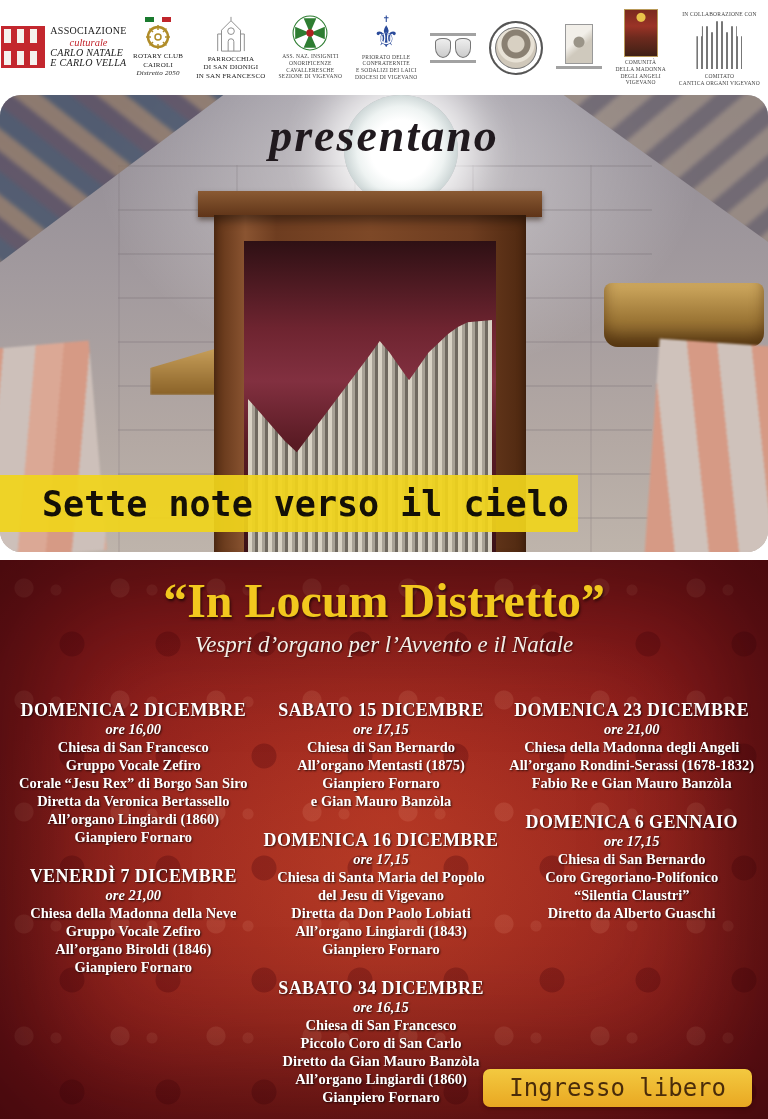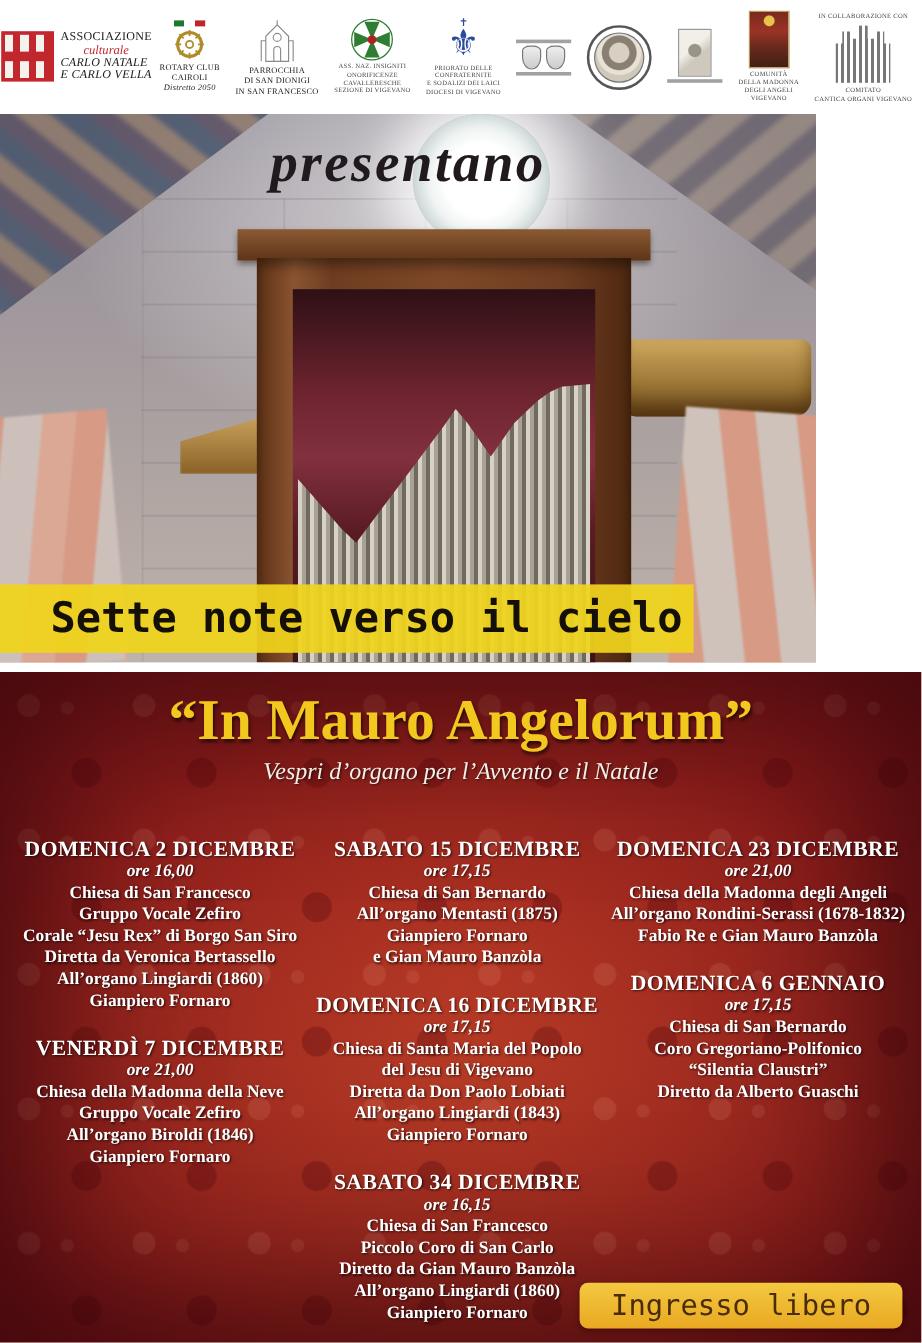--- a/index.html
+++ b/index.html
@@ -27,24 +27,24 @@
   .prio-fdl{font-size:30px;color:#2a4a9a;margin-top:-2px;}
   .crest-box{display:flex;gap:4px;}
   .crest{width:14px;height:18px;border:1px solid #777;border-radius:7px 7px 8px 8px/4px 4px 10px 10px;background:linear-gradient(#eee,#ccc);}
   .textbar{width:46px;height:3px;background:rgba(70,70,70,.5);margin:2px auto;}
   .seal{width:50px;height:50px;border-radius:50%;border:2px solid #555;box-shadow:inset 0 0 0 4px #fff,inset 0 0 0 5px #777;background:radial-gradient(circle at 50% 42%,#d8d0c2 0 8px,#8a8072 9px 14px,#e8e2d6 15px 18px,#d0c8ba 19px 24px);}
   .emb{width:26px;height:38px;border:1px solid #999;background:radial-gradient(circle 6px at 50% 45%,#9a9488 0 5px,transparent 6px),linear-gradient(140deg,#f2efe9 40%,#cfc9bd 60%);}
   .madonna{width:32px;height:46px;border:1px solid #b99a5a;background:radial-gradient(circle 5px at 50% 16%,#e8c24a 0 4px,transparent 5px),linear-gradient(180deg,#7a2a1e 0%,#9a3326 35%,#6e2a1e 60%,#402015 100%);}
   .organ-sketch{width:46px;height:50px;background:repeating-linear-gradient(90deg,#777 0 2px,transparent 2px 5px);clip-path:polygon(0 34%,12% 34%,12% 14%,30% 14%,30% 26%,42% 26%,42% 4%,58% 4%,58% 26%,70% 26%,70% 14%,88% 14%,88% 34%,100% 34%,100% 100%,0 100%);margin:2px 0;}
 
   
-  .photo{position:absolute;top:95px;left:0;width:680px;height:457px;overflow:hidden;
+  .photo{position:absolute;top:95px;left:0;width:768px;height:457px;overflow:hidden;
     background:
       radial-gradient(ellipse 430px 300px at 52% 16%,rgba(255,255,255,.55),rgba(255,255,255,0) 70%),
-      linear-gradient(180deg,#8f8a94 0%,#a29a9e 40%,#b3a8a3 75%,#beb4ab 100%);}
+      linear-gradient(180deg,#8f8a94 0%,#a29a9e 40%,#b3a8a3 75%,#beb4ab 100%); border-radius: 21px;}
   .wall{position:absolute;left:118px;right:116px;top:70px;bottom:0;opacity:.55;
     background-image:linear-gradient(rgba(110,100,108,.35) 2px,transparent 2px),linear-gradient(90deg,rgba(110,100,108,.25) 2px,transparent 2px);
     background-size:118px 44px;}
   .vault-tl{position:absolute;top:-50px;left:-70px;width:360px;height:270px;filter:blur(2px);
     background:repeating-linear-gradient(38deg,rgba(88,78,98,.85) 0 16px,rgba(140,118,102,.8) 16px 34px,rgba(66,80,104,.8) 34px 52px);
     clip-path:polygon(0 0,100% 0,0 100%);}
   .vault-tr{position:absolute;top:-40px;right:-60px;width:320px;height:230px;filter:blur(2px);
     background:repeating-linear-gradient(-40deg,rgba(104,96,106,.8) 0 18px,rgba(150,135,125,.75) 18px 40px);
     clip-path:polygon(100% 0,0 0,100% 100%);}
   .oculus{position:absolute;left:344px;top:0;width:114px;height:110px;border-radius:50%;
@@ -63,39 +63,39 @@
     background:repeating-linear-gradient(90deg,#d8d2c4 0 4px,#a8a296 4px 7px,#6f695f 7px 10px);
     clip-path:polygon(0 34%,5% 40%,10% 46%,15% 52%,20% 57%,25% 50%,30% 43%,35% 36%,40% 29%,45% 22%,50% 15%,54% 9%,58% 14%,62% 20%,66% 26%,70% 20%,74% 14%,78% 10%,82% 6%,86% 3%,90% 1%,100% 0%,100% 100%,0% 100%);}
   .gold-left{position:absolute;left:150px;top:240px;width:112px;height:60px;filter:blur(1px);
     background:linear-gradient(180deg,#d8b068,#8a6228);clip-path:polygon(100% 0,100% 100%,0 100%,0 55%);}
   .pillar-left{position:absolute;left:-14px;top:250px;width:112px;height:210px;transform:rotate(-5deg);filter:blur(1px);
     background:repeating-linear-gradient(100deg,#d69a85 0 26px,#cdc0ba 26px 58px,#dba895 58px 86px);}
   .capital-right{position:absolute;right:4px;top:188px;width:160px;height:64px;border-radius:8px 8px 14px 14px;
     background:linear-gradient(180deg,#cfa95f 0%,#9a7434 60%,#6b4a1e 100%);box-shadow:inset 0 -10px 14px rgba(60,30,0,.5);}
   .pillar-right{position:absolute;right:-16px;top:248px;width:132px;height:215px;transform:rotate(4deg);filter:blur(1px);
     background:repeating-linear-gradient(80deg,#d69a85 0 30px,#cfc2bb 30px 64px);}
-  .banner{position:absolute;left:0;top:392px;width:578px;height:57px;background:rgba(240,212,28,.93);
+  .banner{position:absolute;left:0;top:380px;width:578px;height:57px;background:rgba(240,212,28,.93);
     display:flex;align-items:center;padding-left:42px;box-sizing:border-box;}
   .banner-text{font-family:"DejaVu Sans Mono",monospace;font-weight:bold;font-size:35px;color:#141007;letter-spacing:0;white-space:nowrap;}
 
   
   .red{position:absolute;top:560px;left:0;width:768px;height:559px;overflow:hidden;
     background:
       radial-gradient(ellipse 620px 430px at 50% 60%,rgba(225,100,50,.35),rgba(0,0,0,0) 70%),
       radial-gradient(ellipse 920px 720px at 50% 46%,#a3271f 0%,#7a1418 55%,#48090f 100%);}
   .red::before{content:"";position:absolute;inset:0;pointer-events:none;
     background-image:
       radial-gradient(circle 10px at 24px 28px,rgba(255,190,160,.12) 0 9px,transparent 10px),
       radial-gradient(circle 14px at 72px 84px,rgba(70,0,8,.28) 0 12px,transparent 13px),
       radial-gradient(circle 6px at 56px 30px,rgba(255,190,160,.10) 0 5px,transparent 6px);
     background-size:96px 112px;}
   .red::after{content:"";position:absolute;inset:0;pointer-events:none;box-shadow:inset 0 0 130px 36px rgba(25,0,5,.55);}
   .red>*{position:relative;z-index:1;}
   .main-title{margin:14px 0 0;text-align:center;font-weight:bold;font-size:48px;line-height:1.12;color:#f2c81e;text-shadow:1px 2px 3px rgba(0,0,0,.65);}
-  .subtitle{margin:4px 0 0;text-align:center;font-style:italic;font-size:20px;color:#f4efe8;text-shadow:1px 1px 2px rgba(0,0,0,.6);}
+  .subtitle{margin:4px 0 0;text-align:center;font-style:italic;font-size:23px;color:#f4efe8;text-shadow:1px 1px 2px rgba(0,0,0,.6);}
   .columns{display:flex;justify-content:space-between;margin-top:22px;padding:0 8px;}
   .col{text-align:center;}
   .col0{width:252px;}.col1{width:246px;}.col2{width:258px;}
   .event{margin-bottom:12px;color:#ffffff;margin-top:20px;}
   .event-date{font-weight:bold;font-size:18px;line-height:20px;letter-spacing:.4px;text-shadow:1px 1px 2px rgba(0,0,0,.7);white-space:nowrap;}
   .event-time{font-weight:bold;font-style:italic;font-size:14.5px;line-height:18px;text-shadow:1px 1px 2px rgba(0,0,0,.7);}
   .event-line{font-weight:bold;font-size:14.5px;line-height:18px;text-shadow:1px 1px 2px rgba(0,0,0,.7);white-space:nowrap;}
   .badge{position:absolute;right:16px;bottom:12px;z-index:2;padding:5px 26px;border-radius:7px;
     background:linear-gradient(180deg,#f3c940,#e9a822);box-shadow:0 2px 4px rgba(40,0,0,.4);
     font-family:"DejaVu Sans Mono",monospace;font-size:24px;color:#4a2c0a;white-space:nowrap;}
@@ -238,21 +238,21 @@
     <div class="organ-body"></div>
     <div class="organ-inner"></div>
     <div class="pipes"></div>
     <div class="presentano">presentano</div>
     <div class="banner">
       <span class="banner-text">Sette note verso il cielo</span>
     </div>
   </div>
 
   <div class="red">
-    <div class="main-title">“In Mauro Angelorum”</div>
+    <div class="main-title">“In Locum Distretto”</div>
     <div class="subtitle">Vespri d’organo per l’Avvento e il Natale</div>
     <div class="columns">
       <div class="col col0">
           <div class="event">
     <div class="event-date">DOMENICA 2 DICEMBRE</div>
     <div class="event-time">ore 16,00</div>
   <div class="event-line">Chiesa di San Francesco</div>
             <div class="event-line">Gruppo Vocale Zefiro</div>
             <div class="event-line">Corale “Jesu Rex” di Borgo San Siro</div>
             <div class="event-line">Diretta da Veronica Bertassello</div>

